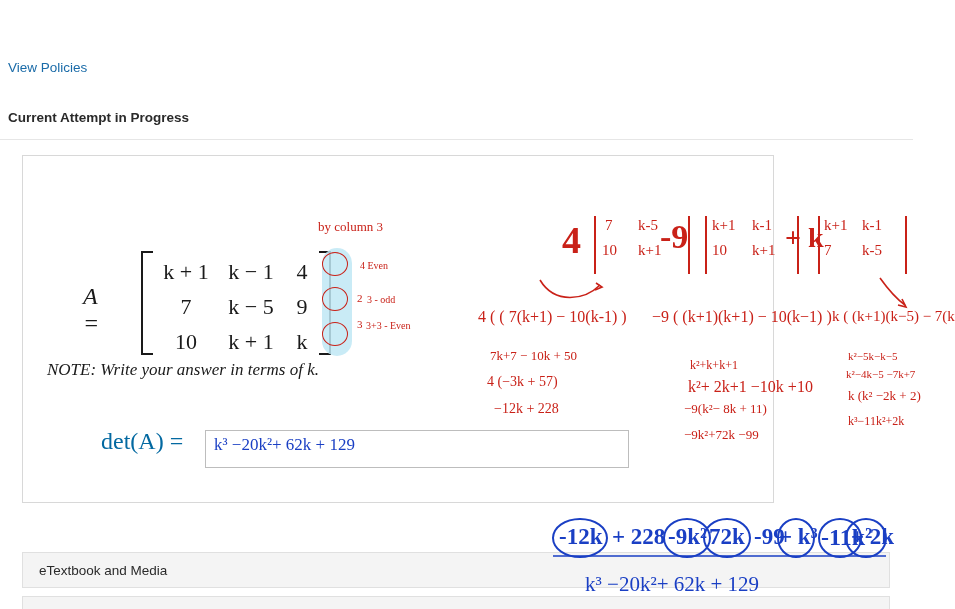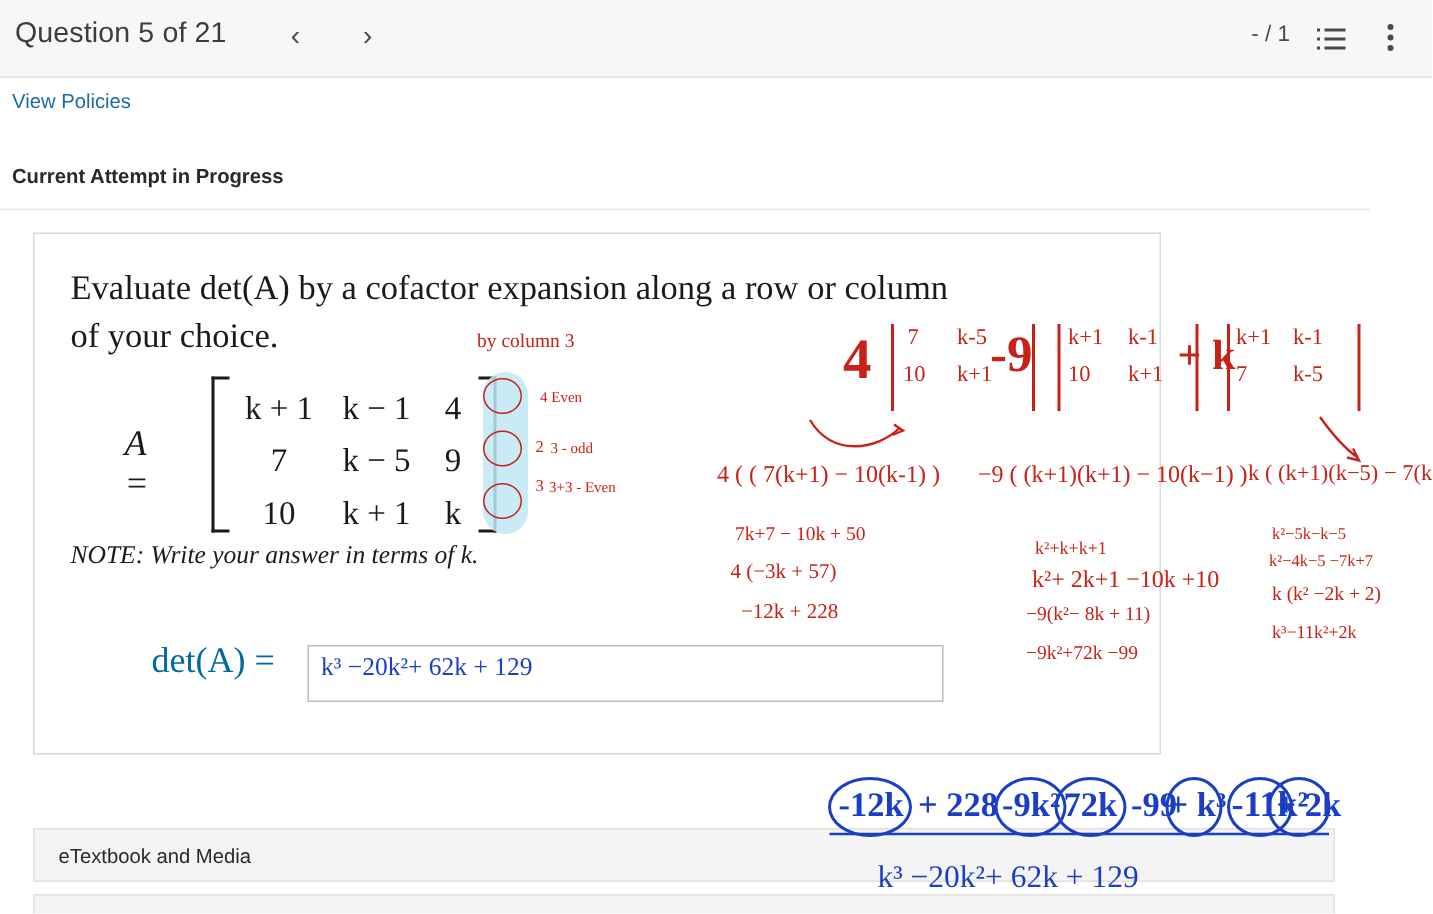--- a/index.html
+++ b/index.html
@@ -249,54 +249,27 @@
     position: absolute;
     width: 2px;
     background: #c92118;
   }
 </style>
 </head>
 <body>
 
 <div id="root">
 
-  <div class="header">
-    <div class="q-title">Question 5 of 21</div>
-
-    <div class="nav-arrow nav-prev">‹</div>
-    <div class="nav-arrow nav-next">›</div>
-
-    <div class="score">- / 1</div>
-
-    <div class="hdr-icon icon-list">
-      <div class="list-dot" style="top:8px"></div>
-      <div class="list-dot" style="top:14px"></div>
-      <div class="list-dot" style="top:20px"></div>
-      <div class="list-line" style="top:8px"></div>
-      <div class="list-line" style="top:14px"></div>
-      <div class="list-line" style="top:20px"></div>
-    </div>
-
-    <div class="hdr-icon icon-kebab">
-      <div class="kebab-dot" style="top:5px"></div>
-      <div class="kebab-dot" style="top:12px"></div>
-      <div class="kebab-dot" style="top:19px"></div>
-    </div>
-  </div>
 
   <div class="view-policies">View Policies</div>
   <div class="attempt-status">Current Attempt in Progress</div>
   <div class="divider-line"></div>
 
   <div class="q-card">
 
-    <div class="q-text">
-      <div>Evaluate det(A) by a cofactor expansion along a row or column</div>
-      <div>of your choice.</div>
-    </div>
 
     <div class="matrix-block">
       <div class="mat-label">A =</div>
       <div class="bracket bracket-l"></div>
       <div class="bracket bracket-r"></div>
 
       <div class="mrow mr0">
         <span class="mc1">k + 1</span>
         <span class="mc2">k − 1</span>
         <span class="mc3">4</span>

